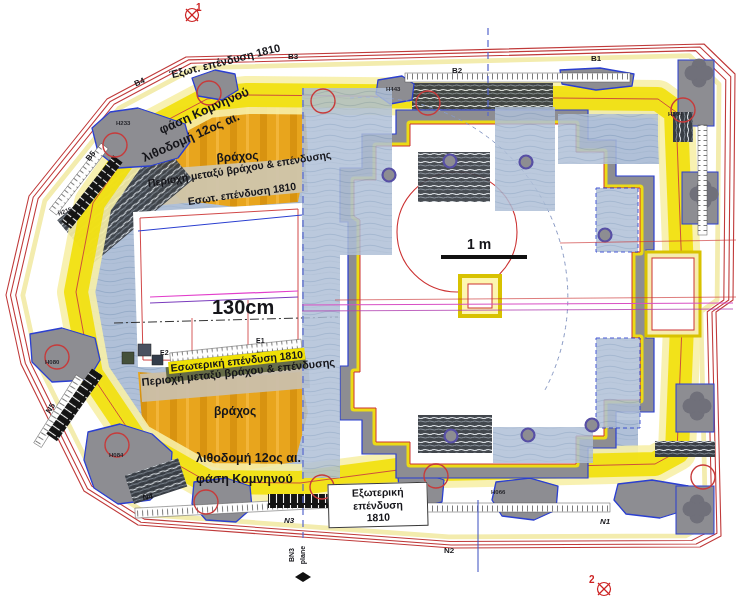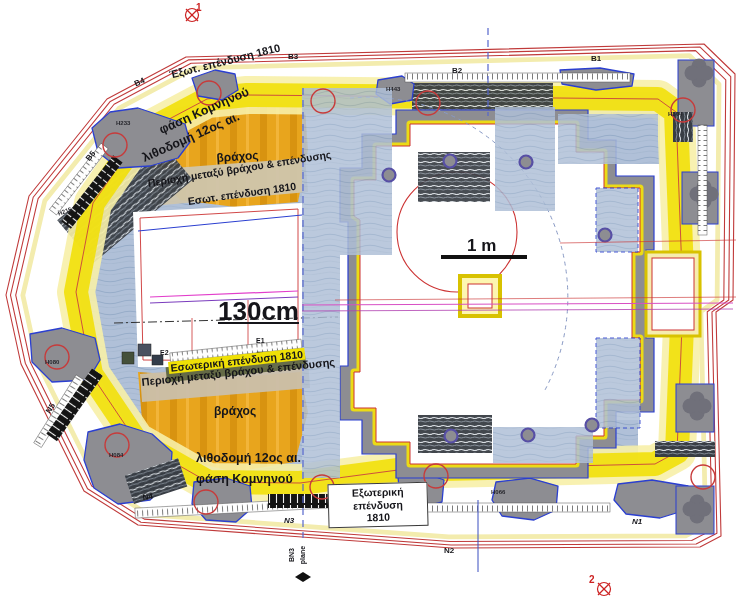--- a/index.html
+++ b/index.html
@@ -288,41 +288,41 @@
 
 <div class="lbl grid" style="left:133px;top:80px;transform:rotate(-24deg);">B4</div>
 <div class="lbl grid" style="left:84px;top:157px;transform:rotate(-50deg);">B5</div>
 <div class="lbl grid" style="left:288px;top:52px;">B3</div>
 <div class="lbl grid" style="left:452px;top:54px;margin-top:12px;">B2</div>
 <div class="lbl grid" style="left:591px;top:54px;">B1</div>
 <div class="lbl grid" style="left:44px;top:410px;transform:rotate(-56deg);">N5</div>
 <div class="lbl grid" style="left:142px;top:493px;transform:rotate(-8deg);">N4</div>
 <div class="lbl grid" style="left:284px;top:516px;font-style:italic;">N3</div>
 <div class="lbl grid" style="left:444px;top:546px;">N2</div>
-<div class="lbl grid" style="left:632px;top:517px;font-style:italic;">N1</div>
+<div class="lbl grid" style="left:600px;top:517px;font-style:italic;">N1</div>
 <div class="lbl grid" style="left:160px;top:349px;font-size:7px;">E2</div>
 <div class="lbl grid" style="left:256px;top:337px;font-size:7px;">E1</div>
 
 <div class="lbl pt" style="left:116px;top:120px;">H233</div>
 <div class="lbl pt" style="left:57px;top:211px;transform:rotate(-20deg);">H215</div>
 <div class="lbl pt" style="left:386px;top:86px;">H443</div>
 <div class="lbl pt" style="left:668px;top:111px;">H304</div>
 <div class="lbl pt" style="left:45px;top:359px;">H080</div>
 <div class="lbl pt" style="left:109px;top:452px;">H084</div>
 <div class="lbl pt" style="left:491px;top:489px;">H066</div>
 
 <div class="lbl gk" style="left:168px;top:69px;font-size:11px;transform:rotate(-14deg);">Έξωτ. επένδυση 1810</div>
 <div class="lbl gk" style="left:157px;top:124px;font-size:12.5px;transform:rotate(-24deg);">φάση Κομνηνού</div>
 <div class="lbl gk" style="left:140px;top:152px;font-size:12.5px;transform:rotate(-24deg);">λιθοδομή 12ος αι.</div>
 <div class="lbl gk" style="left:216px;top:151px;font-size:12px;transform:rotate(-4deg);">βράχος</div>
 <div class="lbl gk" style="left:147px;top:177px;font-size:10.5px;transform:rotate(-9deg);">Περιοχή μεταξύ βράχου &amp; επένδυσης</div>
 <div class="lbl gk" style="left:187px;top:195px;font-size:10.5px;transform:rotate(-8deg);">Εσωτ. επένδυση 1810</div>
 
-<div class="lbl gk" style="left:218px;top:296px;font-size:26px;text-decoration:underline;">130cm</div>
-<div class="lbl gk" style="left:467px;top:236px;font-size:17px;">1 m</div>
+<div class="lbl gk" style="left:212px;top:296px;font-size:20px;">130cm</div>
+<div class="lbl gk" style="left:467px;top:236px;font-size:14px;">1 m</div>
 
 <div class="lbl gk" style="left:168px;top:362px;font-size:10.5px;transform:rotate(-6deg);"><span class="hl">Εσωτερική επένδυση 1810</span></div>
 <div class="lbl gk" style="left:141px;top:376px;font-size:11px;transform:rotate(-6deg);">Περιοχή μεταξύ βράχου &amp; επένδυσης</div>
 <div class="lbl gk" style="left:214px;top:404px;font-size:12px;">βράχος</div>
 <div class="lbl gk" style="left:196px;top:451px;font-size:12.5px;">λιθοδομή 12ος αι.</div>
 <div class="lbl gk" style="left:196px;top:472px;font-size:12.5px;">φάση Κομνηνού</div>
 
 <div class="callout">
   <div>Εξωτερική επένδυση</div>
   <div>1810</div>

